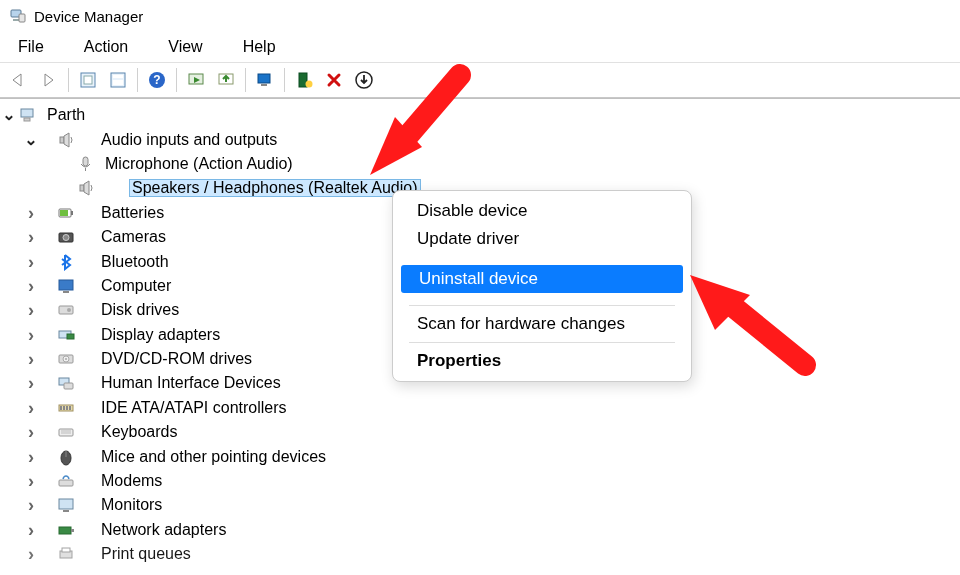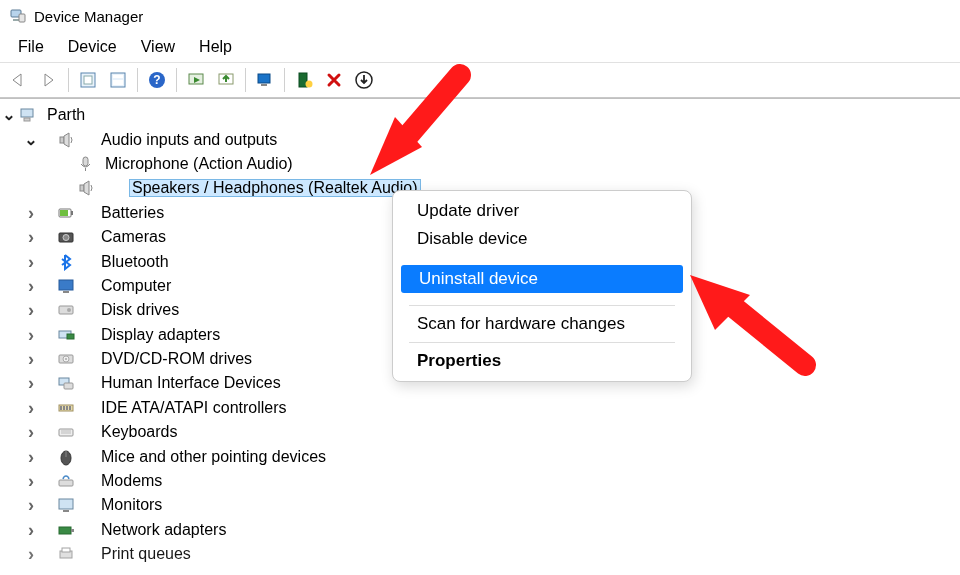--- a/index.html
+++ b/index.html
@@ -23,21 +23,21 @@
   .titlebar .appicon {
     width: 16px; height: 16px;
     margin-right: 8px;
     display: inline-flex; align-items: center; justify-content: center;
   }
   .titlebar .title {
     font-size: 15px;
   }
   .menubar {
     display: flex;
-    gap: 0;
+    gap: 16px;
     padding: 2px 6px;
     height: 30px;
     align-items: center;
   }
   .menubar .menuitem {
     font-size: 16px;
     padding: 2px 12px;
     cursor: default;
   }
   .toolbar {
@@ -139,21 +139,21 @@
       <rect x="1" y="2" width="10" height="7" rx="1" fill="#b8d4ec" stroke="#5a7a95"></rect>
       <rect x="3" y="11" width="6" height="2" fill="#9aa"></rect>
       <rect x="9" y="6" width="6" height="8" rx="1" fill="#e6e6e6" stroke="#888"></rect>
     </svg>
   </span>
   <span class="title">Device Manager</span>
 </div>
 
 <div class="menubar">
   <span class="menuitem">File</span>
-  <span class="menuitem">Device</span>
+  <span class="menuitem">Action</span>
   <span class="menuitem">View</span>
   <span class="menuitem">Help</span>
 </div>
 
 <div class="toolbar">
   <span class="tb-btn">
     <svg width="20" height="16">
         <path d="M12 2 L4 8 L12 14 Z" fill="#fff" stroke="#888"></path>
       </svg>
   </span>
@@ -439,22 +439,22 @@
           <rect x="3" y="6" width="12" height="7" fill="#ddd" stroke="#999"></rect>
           <rect x="5" y="3" width="8" height="4" fill="#fff" stroke="#999"></rect>
         </svg>
     </span>
     <span class="tree-label">Print queues</span>
   </div>
 
 </div>
 
 <div class="ctx-menu">
+  <div class="ctx-item">Disable device</div>
   <div class="ctx-item">Update driver</div>
-  <div class="ctx-item">Disable device</div>
   <div class="ctx-item highlighted">Uninstall device</div>
   <div class="ctx-sep"></div>
   <div class="ctx-item">Scan for hardware changes</div>
   <div class="ctx-sep"></div>
   <div class="ctx-item bold">Properties</div>
 </div>
 
 <div class="arrow" style="left:350px; top:55px;">
   <svg width="140" height="140">
     <defs></defs>

